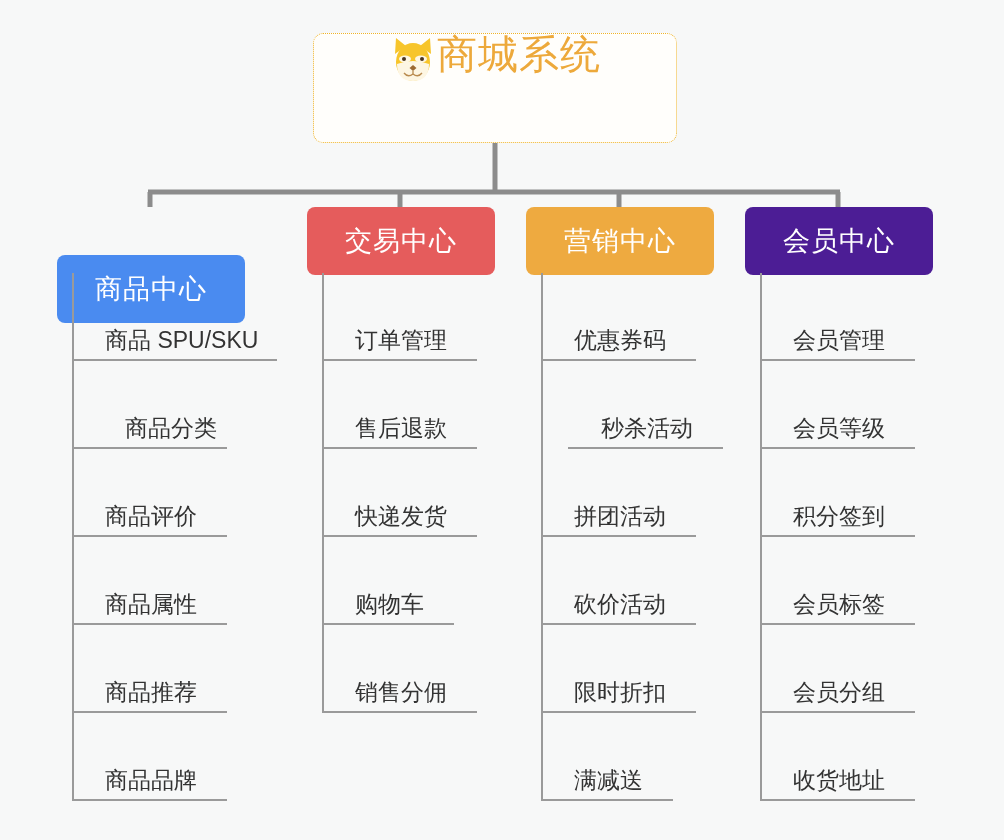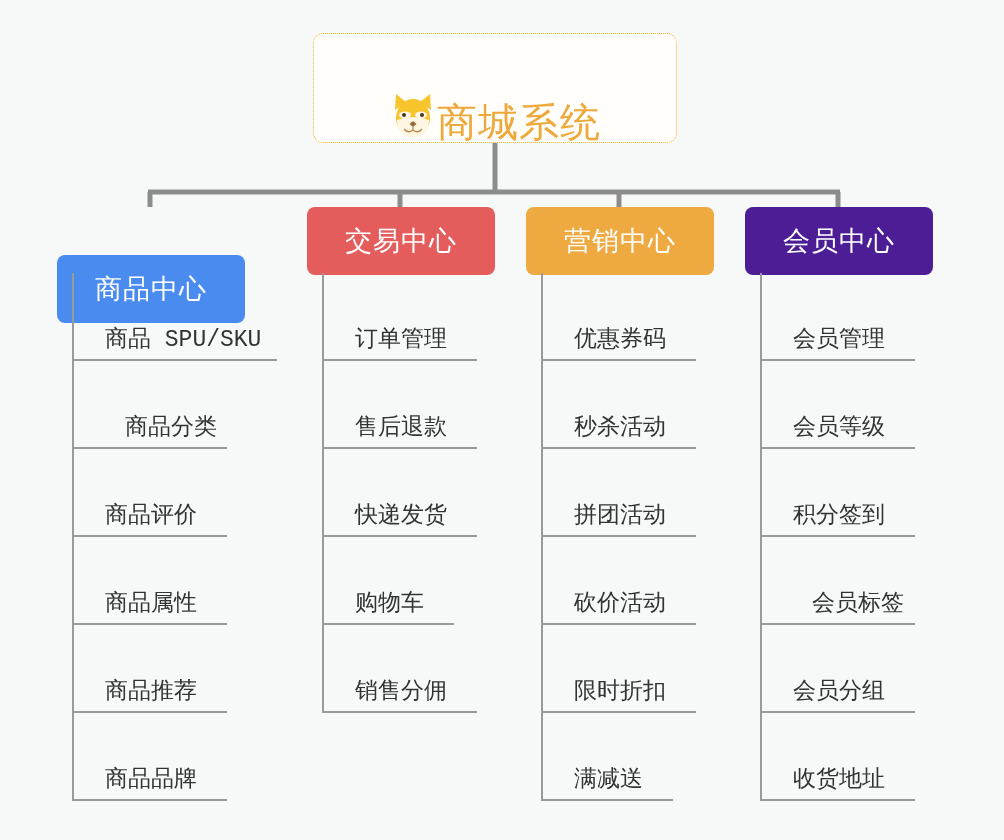--- a/index.html
+++ b/index.html
@@ -34,21 +34,21 @@
     position: absolute;
     left: 313px;
     top: 33px;
     width: 364px;
     height: 110px;
     box-sizing: border-box;
     background: #fffefb;
     border: 1.5px dotted #f0b429;
     border-radius: 10px;
     display: flex;
-    align-items: flex-end;
+    align-items: flex-start;
     justify-content: center;
   }
   #root-node .root-emoji {
     width: 48px;
     height: 52px;
     flex: 0 0 auto;
     display: block;
   }
   #root-node .root-title {
     font-size: 40px;
@@ -79,21 +79,20 @@
     top: 273px;
   }
   .leaf-item {
     position: relative;
     height: 88px;
     box-sizing: border-box;
     border-bottom: 2px solid #9a9a9a;
     display: flex;
     align-items: flex-end;
     justify-content: flex-start;
-    font-family: Liberation Mono, monospace;
   }
   .leaf-item .leaf-label {
     font-size: 23px;
     color: #333333;
     white-space: nowrap;
     padding-left: 33px;
     padding-bottom: 7px;
     line-height: 1;
   }
   
@@ -199,21 +198,21 @@
     <div class="leaf-item" style="width:155px;">
       <span class="leaf-label">销售分佣</span>
     </div>
   </div>
 
   <div class="leaf-col" style="left:541px;">
     <div class="spine"></div>
     <div class="leaf-item" style="width:155px;">
       <span class="leaf-label">优惠券码</span>
     </div>
-    <div class="leaf-item" style="width:155px;">
+    <div class="leaf-item" style="width:155px;margin-left:27px;">
       <span class="leaf-label">秒杀活动</span>
     </div>
     <div class="leaf-item" style="width:155px;">
       <span class="leaf-label">拼团活动</span>
     </div>
     <div class="leaf-item" style="width:155px;">
       <span class="leaf-label">砍价活动</span>
     </div>
     <div class="leaf-item" style="width:155px;">
       <span class="leaf-label">限时折扣</span>
@@ -227,21 +226,21 @@
     <div class="spine"></div>
     <div class="leaf-item" style="width:155px;">
       <span class="leaf-label">会员管理</span>
     </div>
     <div class="leaf-item" style="width:155px;">
       <span class="leaf-label">会员等级</span>
     </div>
     <div class="leaf-item" style="width:155px;">
       <span class="leaf-label">积分签到</span>
     </div>
-    <div class="leaf-item" style="width:155px;padding-left:19px;">
+    <div class="leaf-item" style="width:155px;">
       <span class="leaf-label">会员标签</span>
     </div>
     <div class="leaf-item" style="width:155px;">
       <span class="leaf-label">会员分组</span>
     </div>
     <div class="leaf-item" style="width:155px;">
       <span class="leaf-label">收货地址</span>
     </div>
   </div>
 

